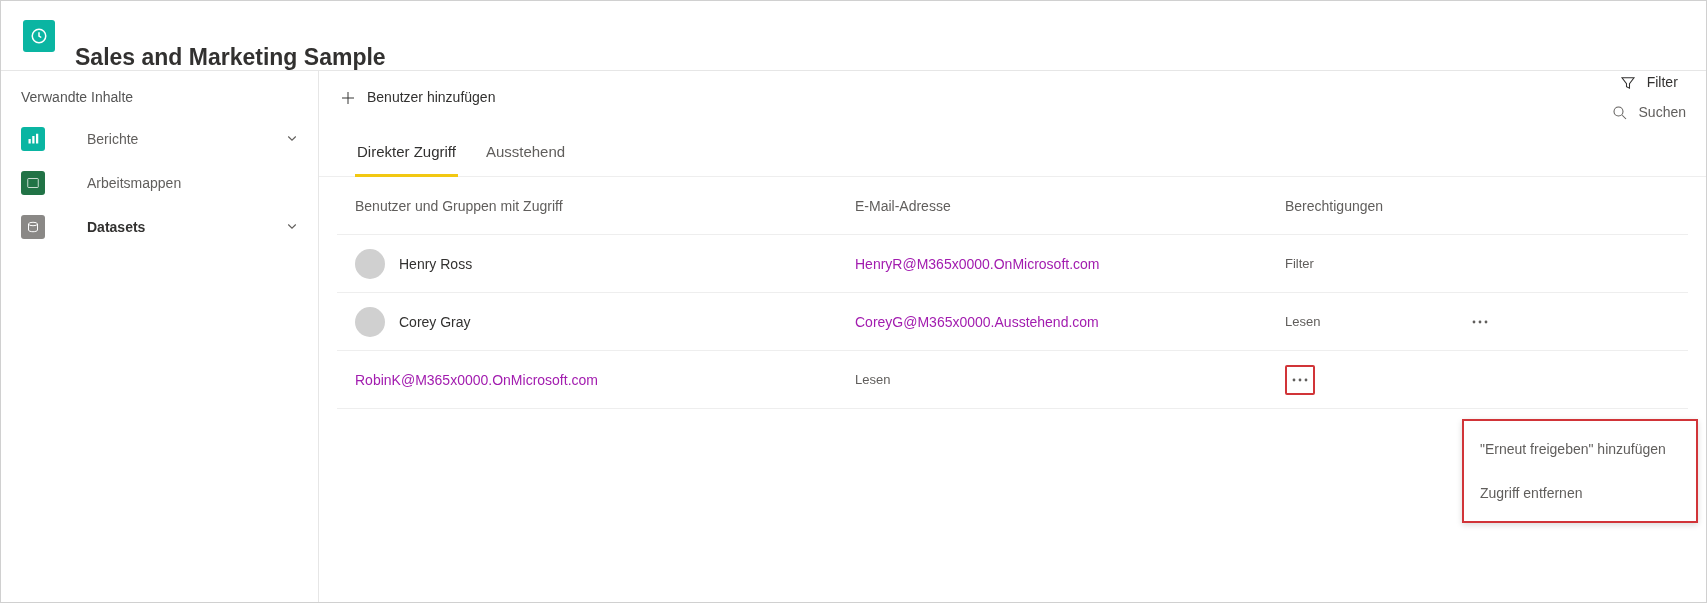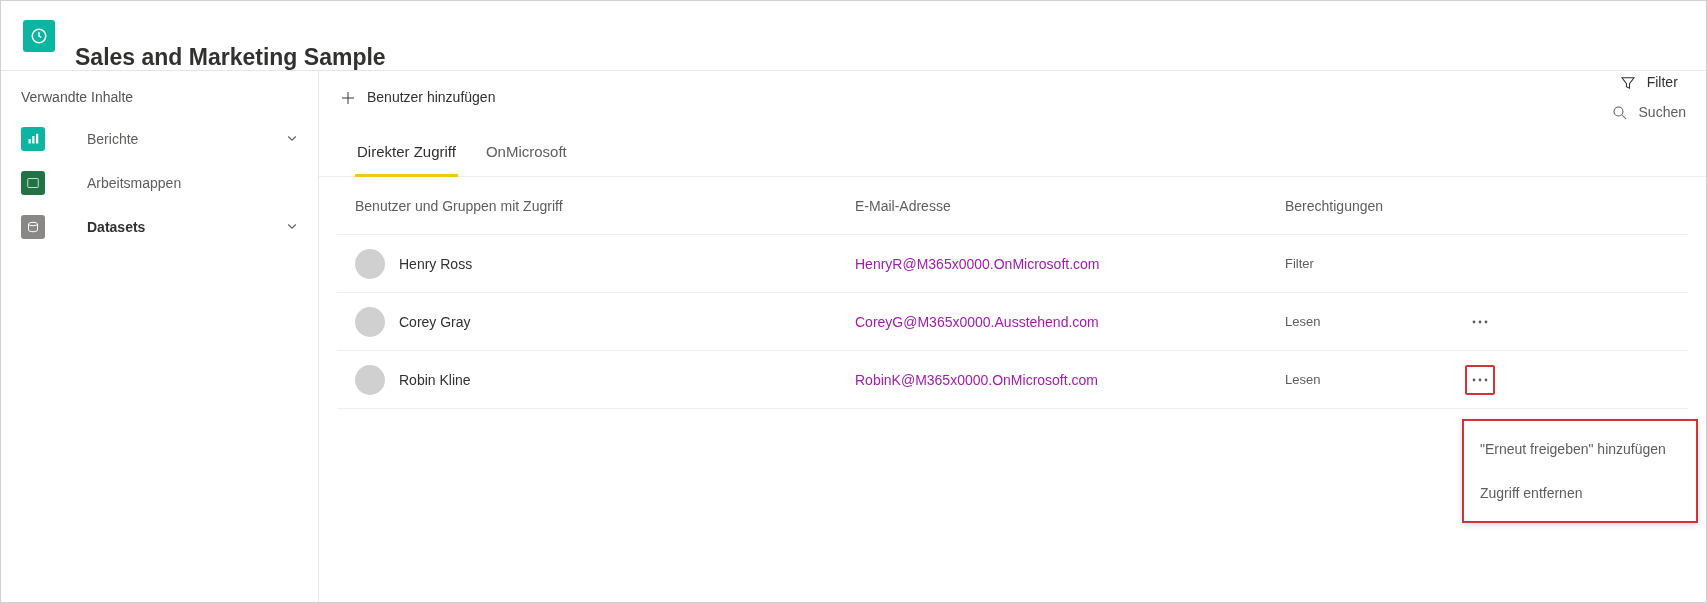--- a/index.html
+++ b/index.html
@@ -267,21 +267,21 @@
                 <path d="M20 20l-5-5"></path>
               </svg>
           </span>
           <span class="lbl">Suchen</span>
         </div>
       </div>
     </div>
 
     <div class="tabs">
       <div class="tab active">Direkter Zugriff</div>
-      <div class="tab">OnMicrosoft</div>
+      <div class="tab">Ausstehend</div>
     </div>
 
     <div class="table">
       <div class="thead">
         <div>Benutzer und Gruppen mit Zugriff</div>
         <div>E-Mail-Adresse</div>
         <div>Berechtigungen</div>
         <div></div>
       </div>
 
@@ -305,24 +305,20 @@
         <div class="more-btn">
           <svg width="16" height="4" viewBox="0 0 16 4" fill="#605e5c">
               <circle cx="2" cy="2" r="1.4"></circle>
               <circle cx="8" cy="2" r="1.4"></circle>
               <circle cx="14" cy="2" r="1.4"></circle>
             </svg>
         </div>
       </div>
 
       <div class="trow">
-        <div class="user-cell">
-          <div class="avatar"></div>
-          <span>Robin Kline</span>
-        </div>
         <div class="email-cell">RobinK@M365x0000.OnMicrosoft.com</div>
         <div class="perm-cell">Lesen</div>
         <div class="more-btn highlight">
           <svg width="16" height="4" viewBox="0 0 16 4" fill="#605e5c">
               <circle cx="2" cy="2" r="1.4"></circle>
               <circle cx="8" cy="2" r="1.4"></circle>
               <circle cx="14" cy="2" r="1.4"></circle>
             </svg>
         </div>
       </div>

